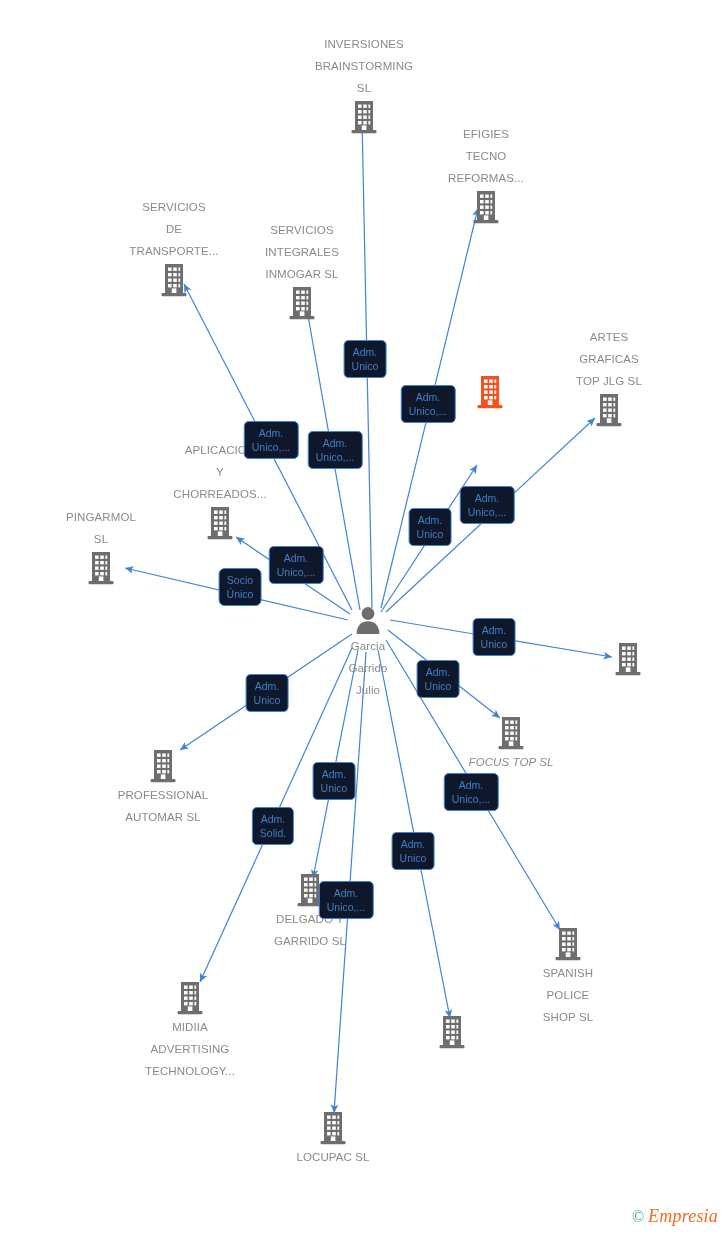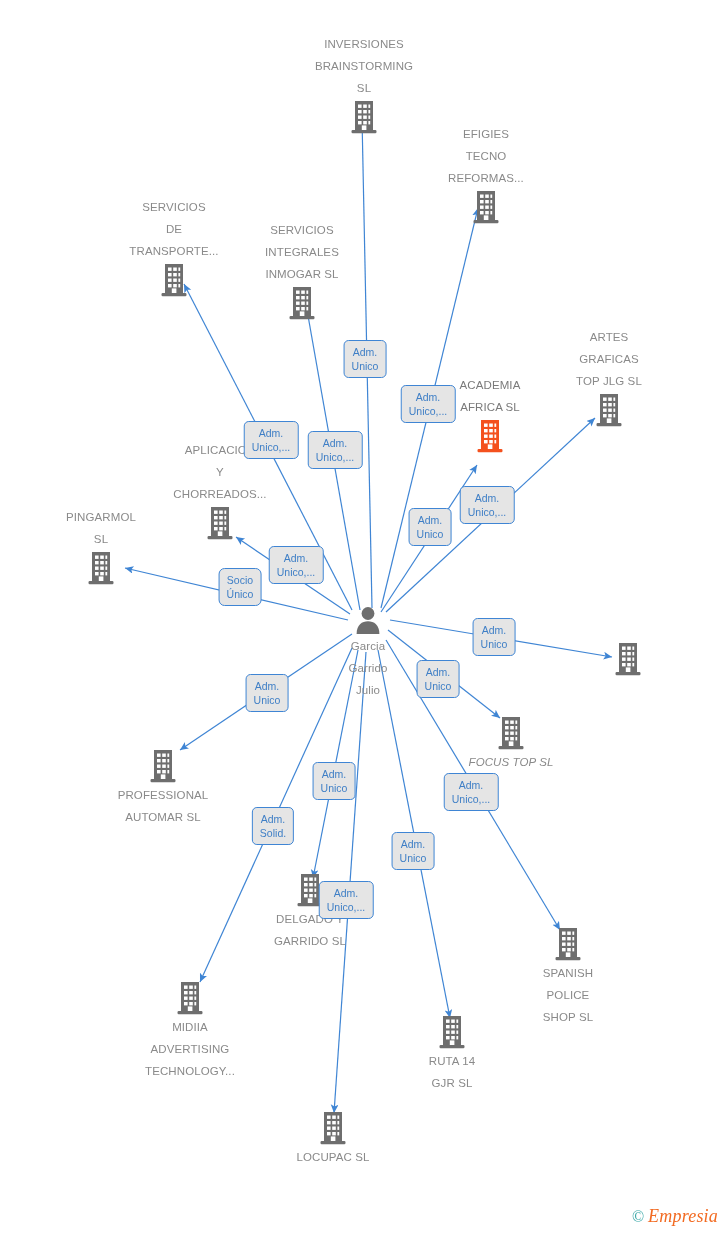--- a/index.html
+++ b/index.html
@@ -43,21 +43,21 @@
   .node-label.entity-person {
     color: #8a8a8a;
   }
   .node-icon {
     display: block;
     margin: 0 auto;
   }
   .edge-label {
     position: absolute;
     transform: translate(-50%, -50%);
-    background: #e5e5e5;
+    background: #0f172a;
     border: 1px solid #3f85d4;
     border-radius: 5px;
     color: #3f7fc6;
     font-size: 10.5px;
     line-height: 14px;
     padding: 4px 7px;
     text-align: center;
     white-space: pre-line;
     box-sizing: border-box;
   }
@@ -229,22 +229,20 @@
             <rect x="14.2" y="16.5" width="3.6" height="3.4" fill="#ffffff"></rect>
             <rect x="19.4" y="16.5" width="1.8" height="3.4" fill="#ffffff"></rect>
             <rect x="9" y="22" width="3.6" height="3.4" fill="#ffffff"></rect>
             <rect x="14.2" y="22" width="3.6" height="3.4" fill="#ffffff"></rect>
             <rect x="19.4" y="22" width="1.8" height="3.4" fill="#ffffff"></rect>
             <rect x="12.8" y="26.4" width="4.6" height="4.6" fill="#ffffff"></rect>
           </svg>
         </div>
       </div>
       <div class="node" style="left: 490px; top: 374px;">
-        <div class="node-label entity-company" style="color: rgb(122, 122, 122);">ACADEMIA
-AFRICA  SL</div>
         <div>
           <svg class="node-icon" width="30" height="36" viewBox="0 0 30 36">
             <rect x="6" y="2" width="18" height="29" fill="#f4511e"></rect>
             <rect x="2.5" y="31" width="25" height="3.2" rx="1.2" fill="#f4511e"></rect>
             <rect x="9" y="5.5" width="3.6" height="3.4" fill="#ffffff"></rect>
             <rect x="14.2" y="5.5" width="3.6" height="3.4" fill="#ffffff"></rect>
             <rect x="19.4" y="5.5" width="1.8" height="3.4" fill="#ffffff"></rect>
             <rect x="9" y="11" width="3.6" height="3.4" fill="#ffffff"></rect>
             <rect x="14.2" y="11" width="3.6" height="3.4" fill="#ffffff"></rect>
             <rect x="19.4" y="11" width="1.8" height="3.4" fill="#ffffff"></rect>
@@ -455,22 +453,20 @@
             <rect x="19.4" y="11" width="1.8" height="3.4" fill="#ffffff"></rect>
             <rect x="9" y="16.5" width="3.6" height="3.4" fill="#ffffff"></rect>
             <rect x="14.2" y="16.5" width="3.6" height="3.4" fill="#ffffff"></rect>
             <rect x="19.4" y="16.5" width="1.8" height="3.4" fill="#ffffff"></rect>
             <rect x="9" y="22" width="3.6" height="3.4" fill="#ffffff"></rect>
             <rect x="14.2" y="22" width="3.6" height="3.4" fill="#ffffff"></rect>
             <rect x="19.4" y="22" width="1.8" height="3.4" fill="#ffffff"></rect>
             <rect x="12.8" y="26.4" width="4.6" height="4.6" fill="#ffffff"></rect>
           </svg>
         </div>
-        <div class="node-label entity-company">RUTA 14
-GJR  SL</div>
       </div>
       <div class="node" style="left: 333px; top: 1110px;">
         <div>
           <svg class="node-icon" width="30" height="36" viewBox="0 0 30 36">
             <rect x="6" y="2" width="18" height="29" fill="#6e6e6e"></rect>
             <rect x="2.5" y="31" width="25" height="3.2" rx="1.2" fill="#6e6e6e"></rect>
             <rect x="9" y="5.5" width="3.6" height="3.4" fill="#ffffff"></rect>
             <rect x="14.2" y="5.5" width="3.6" height="3.4" fill="#ffffff"></rect>
             <rect x="19.4" y="5.5" width="1.8" height="3.4" fill="#ffffff"></rect>
             <rect x="9" y="11" width="3.6" height="3.4" fill="#ffffff"></rect>

